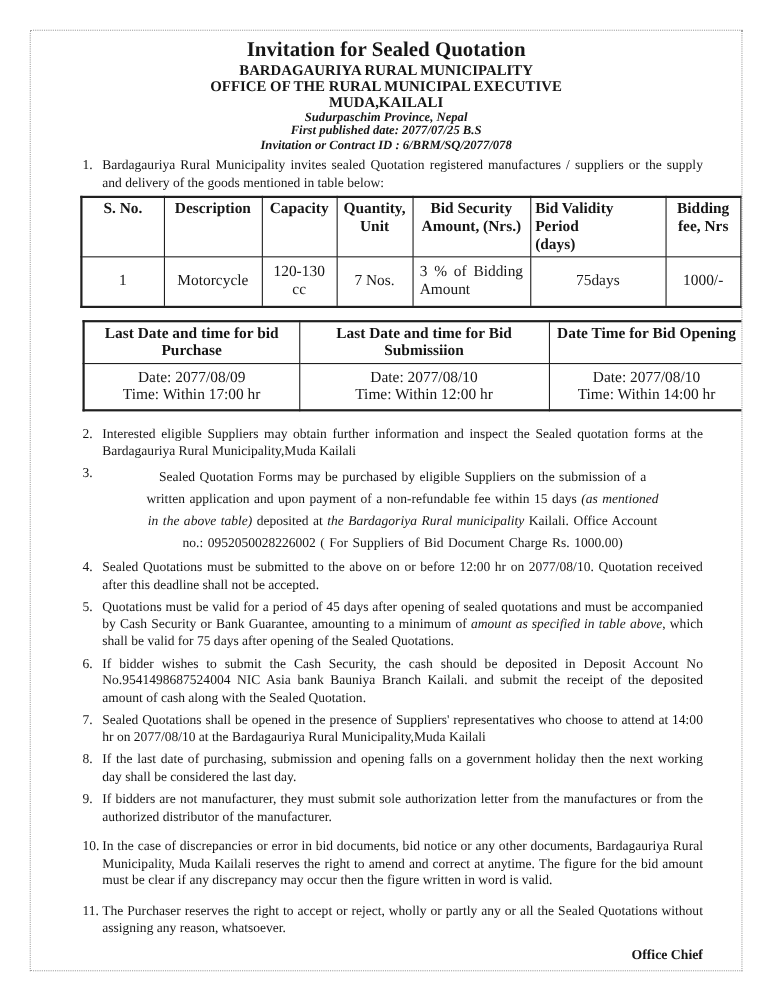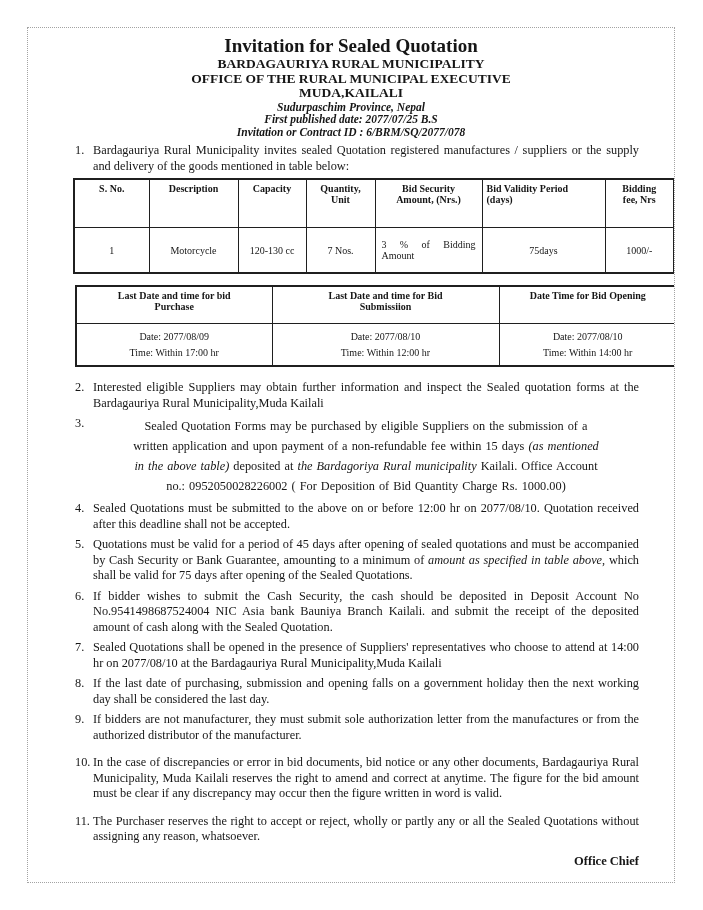--- a/index.html
+++ b/index.html
@@ -21,21 +21,21 @@
         font-size:12.3px;line-height:15.5px;}
   .item .num{flex:0 0 18px;width:18px;}
   .item .txt{flex:1;margin:0;text-align:justify;}
   .item.loose .txt{line-height:20px;text-align:center;word-spacing:1px;}
   .item.gap-lg{margin-top:12px;}
   .it{font-style:italic;}
 
   table{border-collapse:collapse;table-layout:fixed;}
   table.goods{margin:4px 0 0 45px;width:600px;border:2px solid #1f1f1f;}
   table.dates{margin:11px 0 0 47px;width:601px;border:2px solid #1f1f1f;}
-  th,td{border:1px solid #1f1f1f;font-size:10px;padding:2px 4px;overflow:hidden;}
+  th,td{border:1px solid #1f1f1f;font-size:14px;padding:2px 4px;overflow:hidden;}
   th{font-weight:bold;}
   .goods th{height:42px;vertical-align:top;text-align:center;padding-top:3px;}
   .goods td{height:40px;vertical-align:middle;text-align:center;}
   .dates th{height:31px;vertical-align:top;text-align:center;padding-top:3px;}
   .dates td{height:37px;vertical-align:middle;text-align:center;line-height:16px;}
   .pre{white-space:pre-line;}
   .left{text-align:left !important;}
   .cell-justify{text-align:justify !important;padding:2px 6px;}
 
   .signature{text-align:right;margin:9px 35px 0 0;font-size:12.5px;font-weight:bold;}
@@ -122,21 +122,21 @@
   <div class="item" style="margin-top:13px">
     <span class="num">2.</span>
     <p class="txt"><span>Interested eligible Suppliers may obtain further information and inspect the Sealed quotation forms at the Bardagauriya Rural Municipality,Muda Kailali</span></p>
   </div>
 
   <div class="item loose">
     <span class="num">3.</span>
     <p class="txt"><span>Sealed Quotation Forms may be purchased by eligible Suppliers on the submission of a</span><br>
       <span>written application and upon payment of a non-refundable fee within 15 days </span><span class="it">(as mentioned</span><br>
       <span class="it">in the above table)</span><span> deposited at </span><span class="it">the Bardagoriya Rural municipality</span><span> Kailali.   Office Account</span><br>
-      <span>no.: 0952050028226002 ( For Deposition of Bid Quantity Charge Rs. 1000.00)</span></p>
+      <span>no.: 0952050028226002 ( For Suppliers of Bid Document Charge Rs. 1000.00)</span></p>
   </div>
 
   <div class="item">
     <span class="num">4.</span>
     <p class="txt"><span>Sealed Quotations must be submitted to the above on or before 12:00 hr on 2077/08/10. Quotation received after this deadline shall not be accepted.</span></p>
   </div>
 
   <div class="item">
     <span class="num">5.</span>
     <p class="txt"><span>Quotations must be valid for a period of 45 days after opening of sealed quotations and must be accompanied by Cash Security or Bank Guarantee, amounting to a minimum of </span><span class="it">amount as specified in table above</span><span>, which shall be valid for 75 days after opening of the Sealed Quotations.</span></p>

